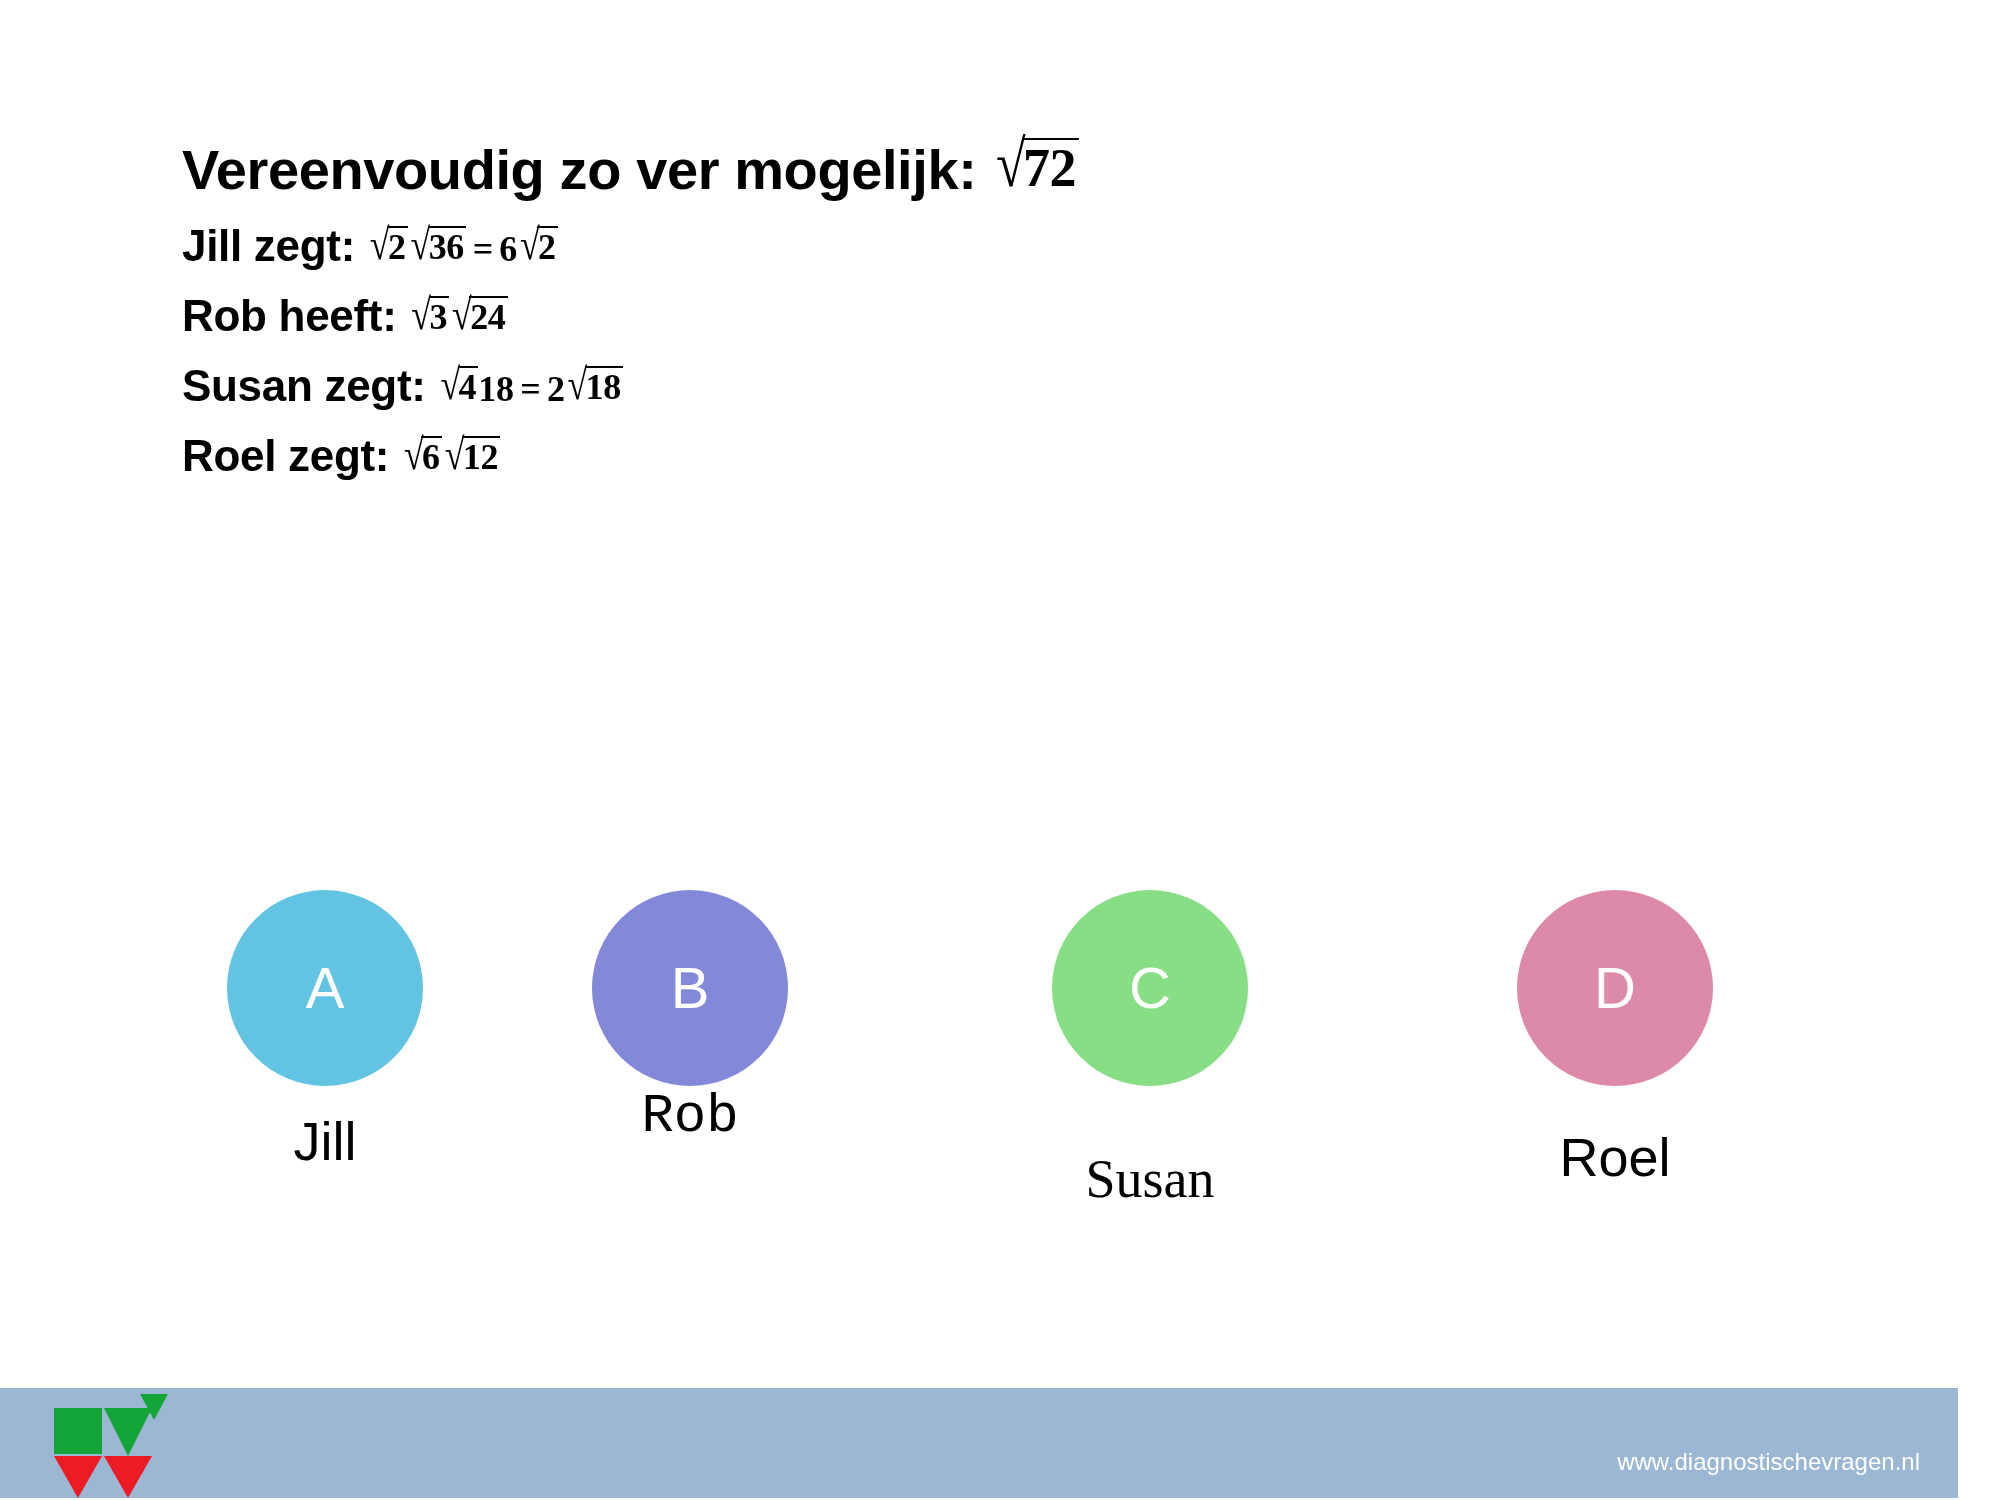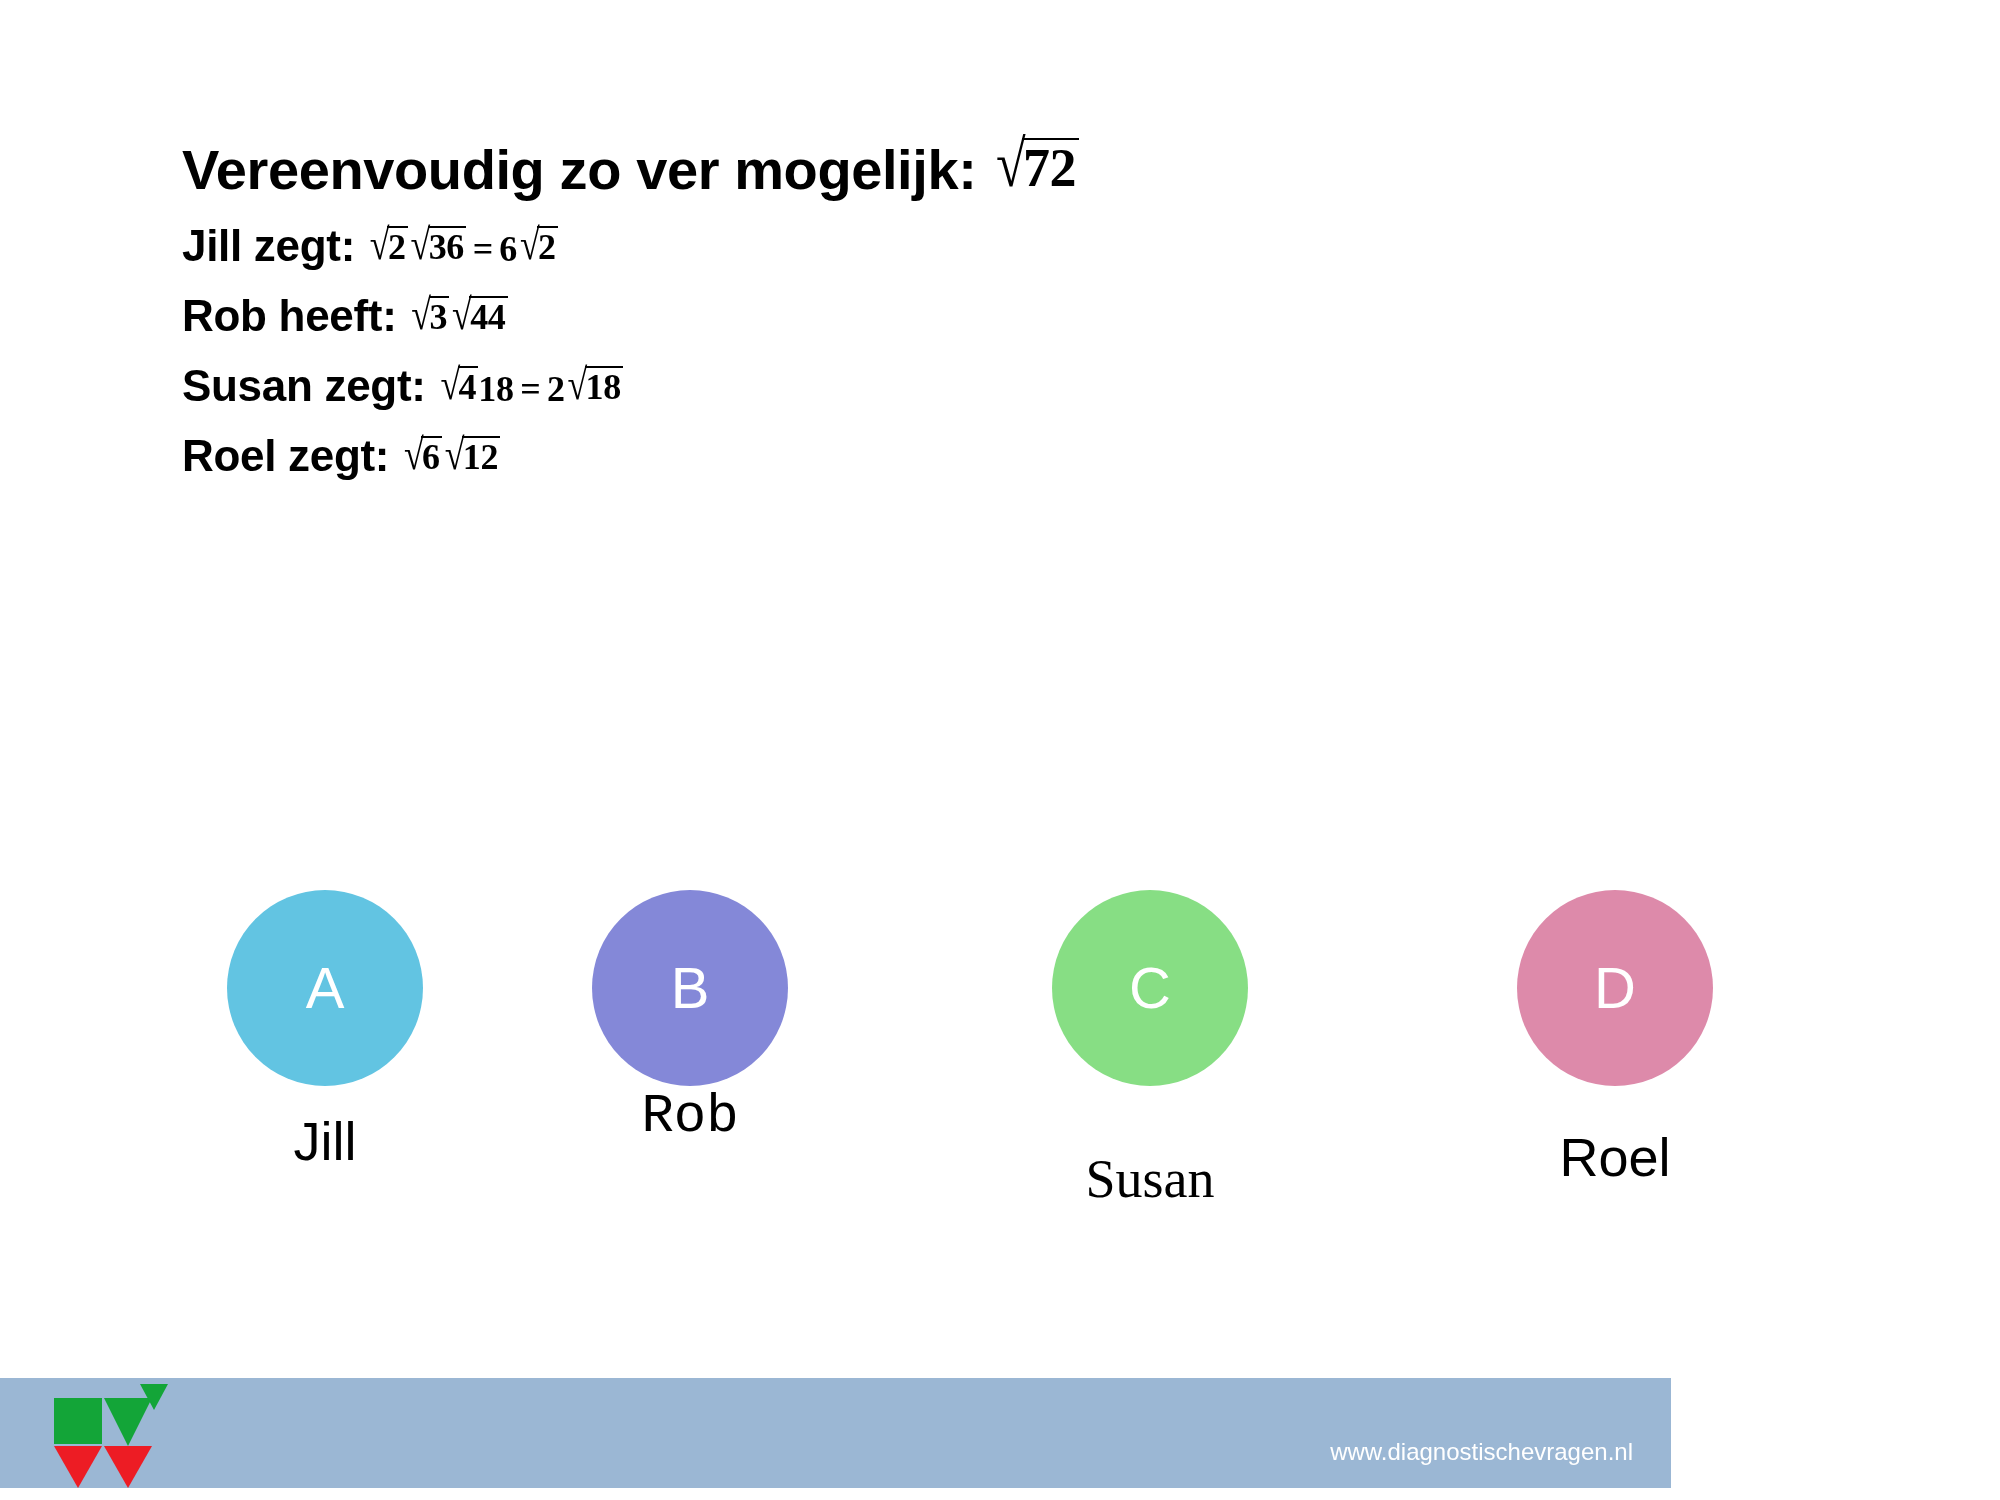--- a/index.html
+++ b/index.html
@@ -122,22 +122,22 @@
     font-size: 54px;
     font-weight: 400;
     font-family: "Liberation Sans", sans-serif;
     white-space: nowrap;
   }
 
   
   .footer {
     position: absolute;
     left: 0;
-    bottom: 12px;
-    width: 1671px;
+    bottom: 2px;
+    width: 1958px;
     height: 110px;
     background: #9BB7D4;
   }
   .footer-url {
     position: absolute;
     right: 38px;
     bottom: 22px;
     color: #ffffff;
     font-size: 24px;
     font-family: "Liberation Sans", sans-serif;
@@ -169,21 +169,21 @@
     <div class="line stmt-line">
       <span>Jill zegt:</span>
       <span class="math">
         <span class="rad"><span class="sign">√</span><span class="rand">2</span></span><span class="rad"><span class="sign">√</span><span class="rand">36</span></span><span class="eqs">=</span><span class="coef">6</span><span class="rad"><span class="sign">√</span><span class="rand">2</span></span>
       </span>
     </div>
 
     <div class="line stmt-line">
       <span>Rob heeft:</span>
       <span class="math">
-        <span class="rad"><span class="sign">√</span><span class="rand">3</span></span><span class="rad"><span class="sign">√</span><span class="rand">44</span></span>
+        <span class="rad"><span class="sign">√</span><span class="rand">3</span></span><span class="rad"><span class="sign">√</span><span class="rand">24</span></span>
       </span>
     </div>
 
     <div class="line stmt-line">
       <span>Susan zegt:</span>
       <span class="math">
         <span class="rad"><span class="sign">√</span><span class="rand">4</span></span><span class="plain-num">18</span><span class="eqs">=</span><span class="coef">2</span><span class="rad"><span class="sign">√</span><span class="rand">18</span></span>
       </span>
     </div>
 

